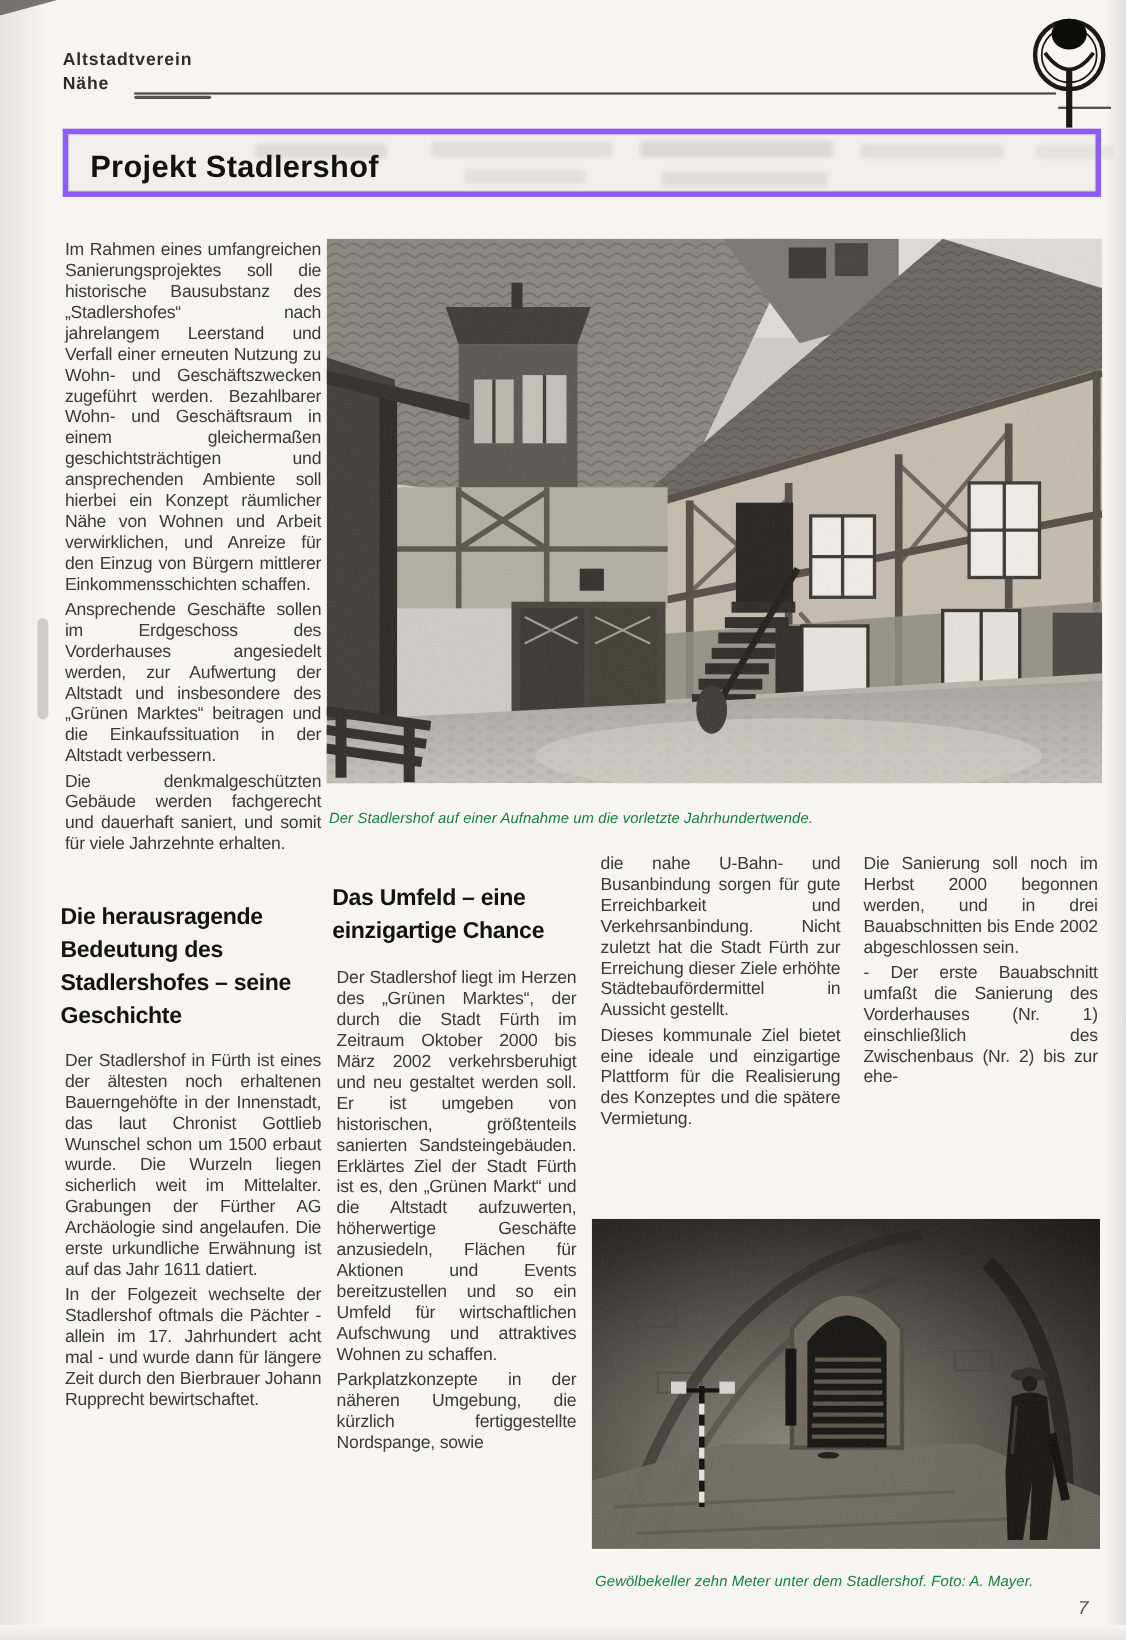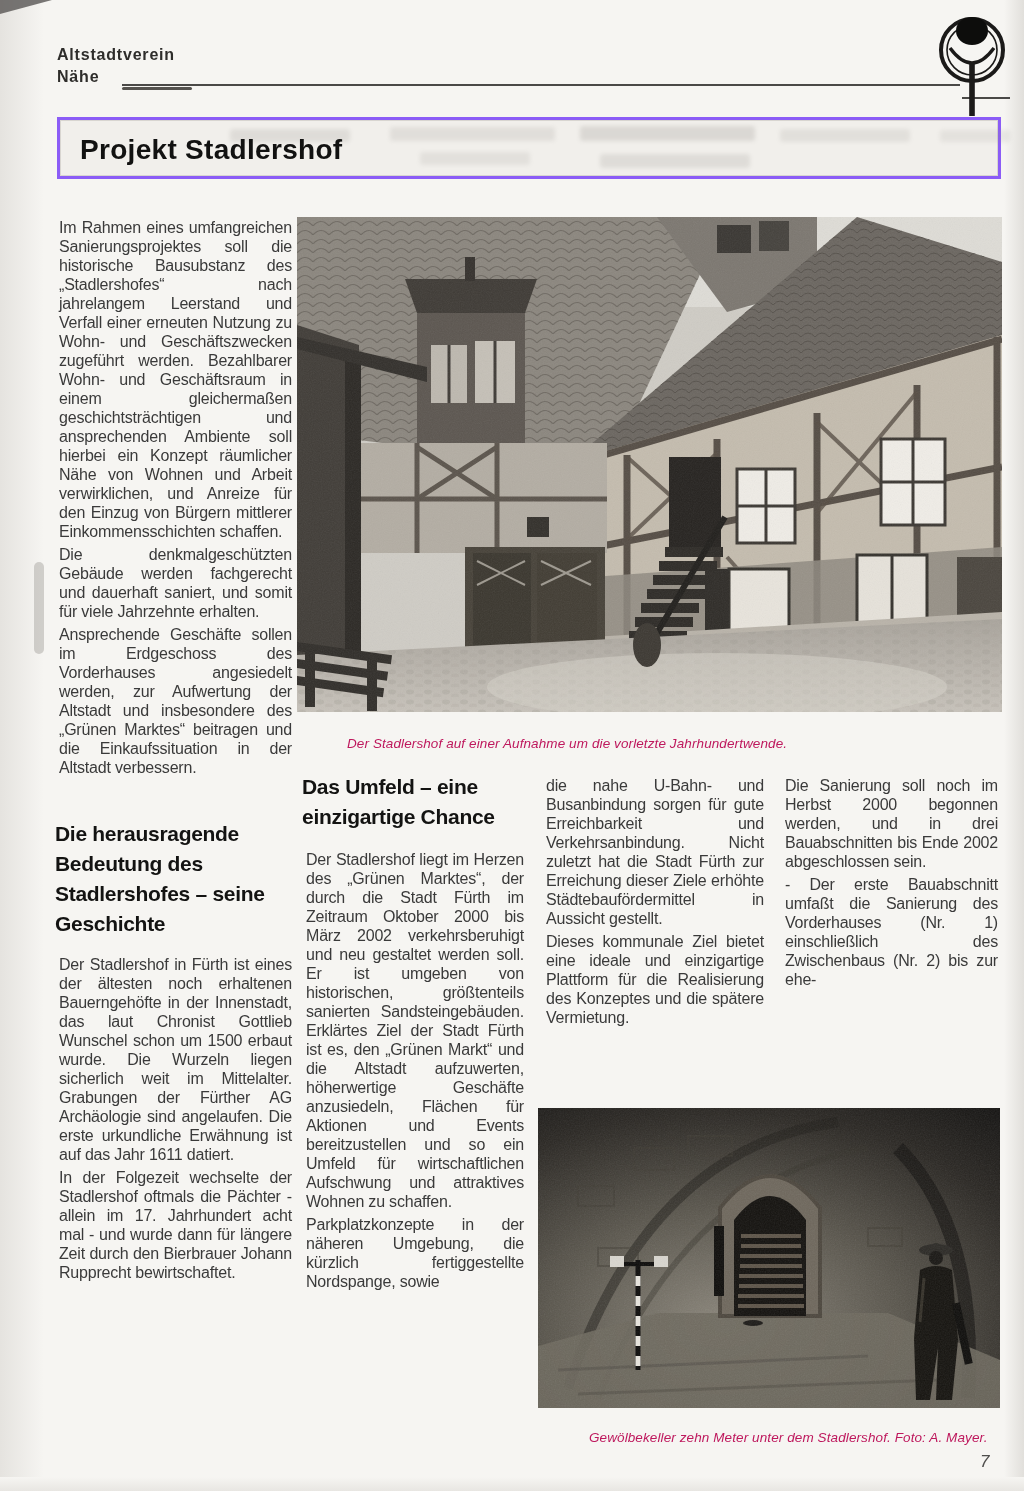--- a/index.html
+++ b/index.html
@@ -24,21 +24,21 @@
   
   .org{position:absolute;left:57px;top:44px;font-size:16px;line-height:22px;
     font-weight:600;color:#2e2d2b;letter-spacing:.8px;}
   .header-rule{position:absolute;left:122px;top:84px;width:838px;height:2px;background:#4a4947;}
   .header-rule-start{position:absolute;left:122px;top:87px;width:70px;height:3px;background:#55534f;border-radius:2px;}
   .header-rule-right{position:absolute;left:962px;top:97px;width:48px;height:2px;background:#4a4947;}
   .logo{position:absolute;left:934px;top:8px;width:78px;height:112px;}
 
   
   .title-bar{position:absolute;left:57px;top:117px;width:944px;height:62px;
-    background:#f1efeb;border:3px solid #8b5cf6;box-sizing:border-box;
+    background:#f1efeb;border:5px solid #8b5cf6;box-sizing:border-box;
     box-shadow:inset 0 0 0 1px #d8d5d0;}
   .title-text{position:absolute;left:20px;top:14px;font-size:28px;font-weight:bold;
     color:#121211;letter-spacing:.3px;}
   .ghost{position:absolute;border-radius:3px;background:#8d8984;filter:blur(2px);}
   .g1{left:170px;top:9px;width:120px;height:13px;opacity:.18;}
   .g2{left:330px;top:7px;width:165px;height:14px;opacity:.16;}
   .g3{left:520px;top:6px;width:175px;height:15px;opacity:.22;}
   .g4{left:720px;top:9px;width:130px;height:13px;opacity:.15;}
   .g5{left:360px;top:32px;width:110px;height:13px;opacity:.14;}
   .g6{left:540px;top:34px;width:150px;height:14px;opacity:.18;}
@@ -48,27 +48,27 @@
   .col{position:absolute;text-align:justify;font-size:16px;line-height:19px;
     letter-spacing:-0.2px;color:#3a3a3a;}
   .col p{margin:4px;}
   .col1{left:55px;top:214px;width:241px;}
   .col2{left:302px;top:772px;width:226px;}
   .col3{left:542px;top:772px;width:226px;}
   .col4{left:781px;top:772px;width:221px;}
   h3.subhead{font-size:21px;line-height:30px;font-weight:bold;color:#131312;
     letter-spacing:-0.3px;margin:0;text-align:left;}
   .col1 h3.subhead{margin-top:42px;margin-bottom:16px;}
-  .col2 h3.subhead{margin-bottom:18px;}
+  .col2 h3.subhead{margin-top:30px;margin-bottom:18px;}
   .col4 h3.subhead{margin-top:2px;margin-bottom:18px;}
 
   
   .photo1{position:absolute;left:297px;top:217px;width:705px;height:495px;}
   .photo2{position:absolute;left:538px;top:1108px;width:462px;height:300px;}
-  .caption{position:absolute;font-style:italic;font-size:13.5px;color:#be185d;letter-spacing:.1px;margin-left:48px;}
+  .caption{position:absolute;font-style:italic;font-size:13.5px;color:#15803d;letter-spacing:.1px;}
   .cap1{left:299px;top:736px;width:600px;}
   .cap2{left:541px;top:1430px;width:450px;}
   .page-number{position:absolute;left:980px;top:1452px;font-size:17px;color:#4f4e4c;font-style:italic;}
 </style>
 </head>
 <body>
 
 <div class="page">
 
   <div class="edge-left"></div>
@@ -99,22 +99,22 @@
     <span class="ghost g3"></span>
     <span class="ghost g4"></span>
     <span class="ghost g5"></span>
     <span class="ghost g6"></span>
     <span class="ghost g7"></span>
     <span class="title-text">Projekt Stadlershof</span>
   </div>
 
   <div class="col col1">
     <p>Im Rahmen eines umfangreichen Sanierungsprojektes soll die historische Bausubstanz des „Stadlershofes“ nach jahrelangem Leerstand und Verfall einer erneuten Nutzung zu Wohn- und Geschäftszwecken zugeführt werden. Bezahlbarer Wohn- und Geschäftsraum in einem gleichermaßen geschichtsträchtigen und ansprechenden Ambiente soll hierbei ein Konzept räumlicher Nähe von Wohnen und Arbeit verwirklichen, und Anreize für den Einzug von Bürgern mittlerer Einkommensschichten schaffen.</p>
+    <p>Ansprechende Geschäfte sollen im Erdgeschoss des Vorderhauses angesiedelt werden, zur Aufwertung der Altstadt und insbesondere des „Grünen Marktes“ beitragen und die Einkaufssituation in der Altstadt verbessern.</p>
     <p>Die denkmalgeschützten Gebäude werden fachgerecht und dauerhaft saniert, und somit für viele Jahrzehnte erhalten.</p>
-    <p>Ansprechende Geschäfte sollen im Erdgeschoss des Vorderhauses angesiedelt werden, zur Aufwertung der Altstadt und insbesondere des „Grünen Marktes“ beitragen und die Einkaufssituation in der Altstadt verbessern.</p>
     <h3 class="subhead">Die herausragende Bedeutung des Stadlershofes – seine Geschichte</h3>
     <p>Der Stadlershof in Fürth ist eines der ältesten noch erhaltenen Bauerngehöfte in der Innenstadt, das laut Chronist Gottlieb Wunschel schon um 1500 erbaut wurde. Die Wurzeln liegen sicherlich weit im Mittelalter. Grabungen der Fürther AG Archäologie sind angelaufen. Die erste urkundliche Erwähnung ist auf das Jahr 1611 datiert.</p>
     <p>In der Folgezeit wechselte der Stadlershof oftmals die Pächter - allein im 17. Jahrhundert acht mal - und wurde dann für längere Zeit durch den Bierbrauer Johann Rupprecht bewirtschaftet.</p>
   </div>
 
   <svg class="photo1" viewBox="0 0 705 495" preserveAspectRatio="none">
     <defs>
       <pattern id="tiles" width="16" height="9" patternUnits="userSpaceOnUse">
         <path d="M0,9 Q8,0 16,9" stroke="#6f6a63" stroke-width="1.2" fill="none"></path>
       </pattern>

